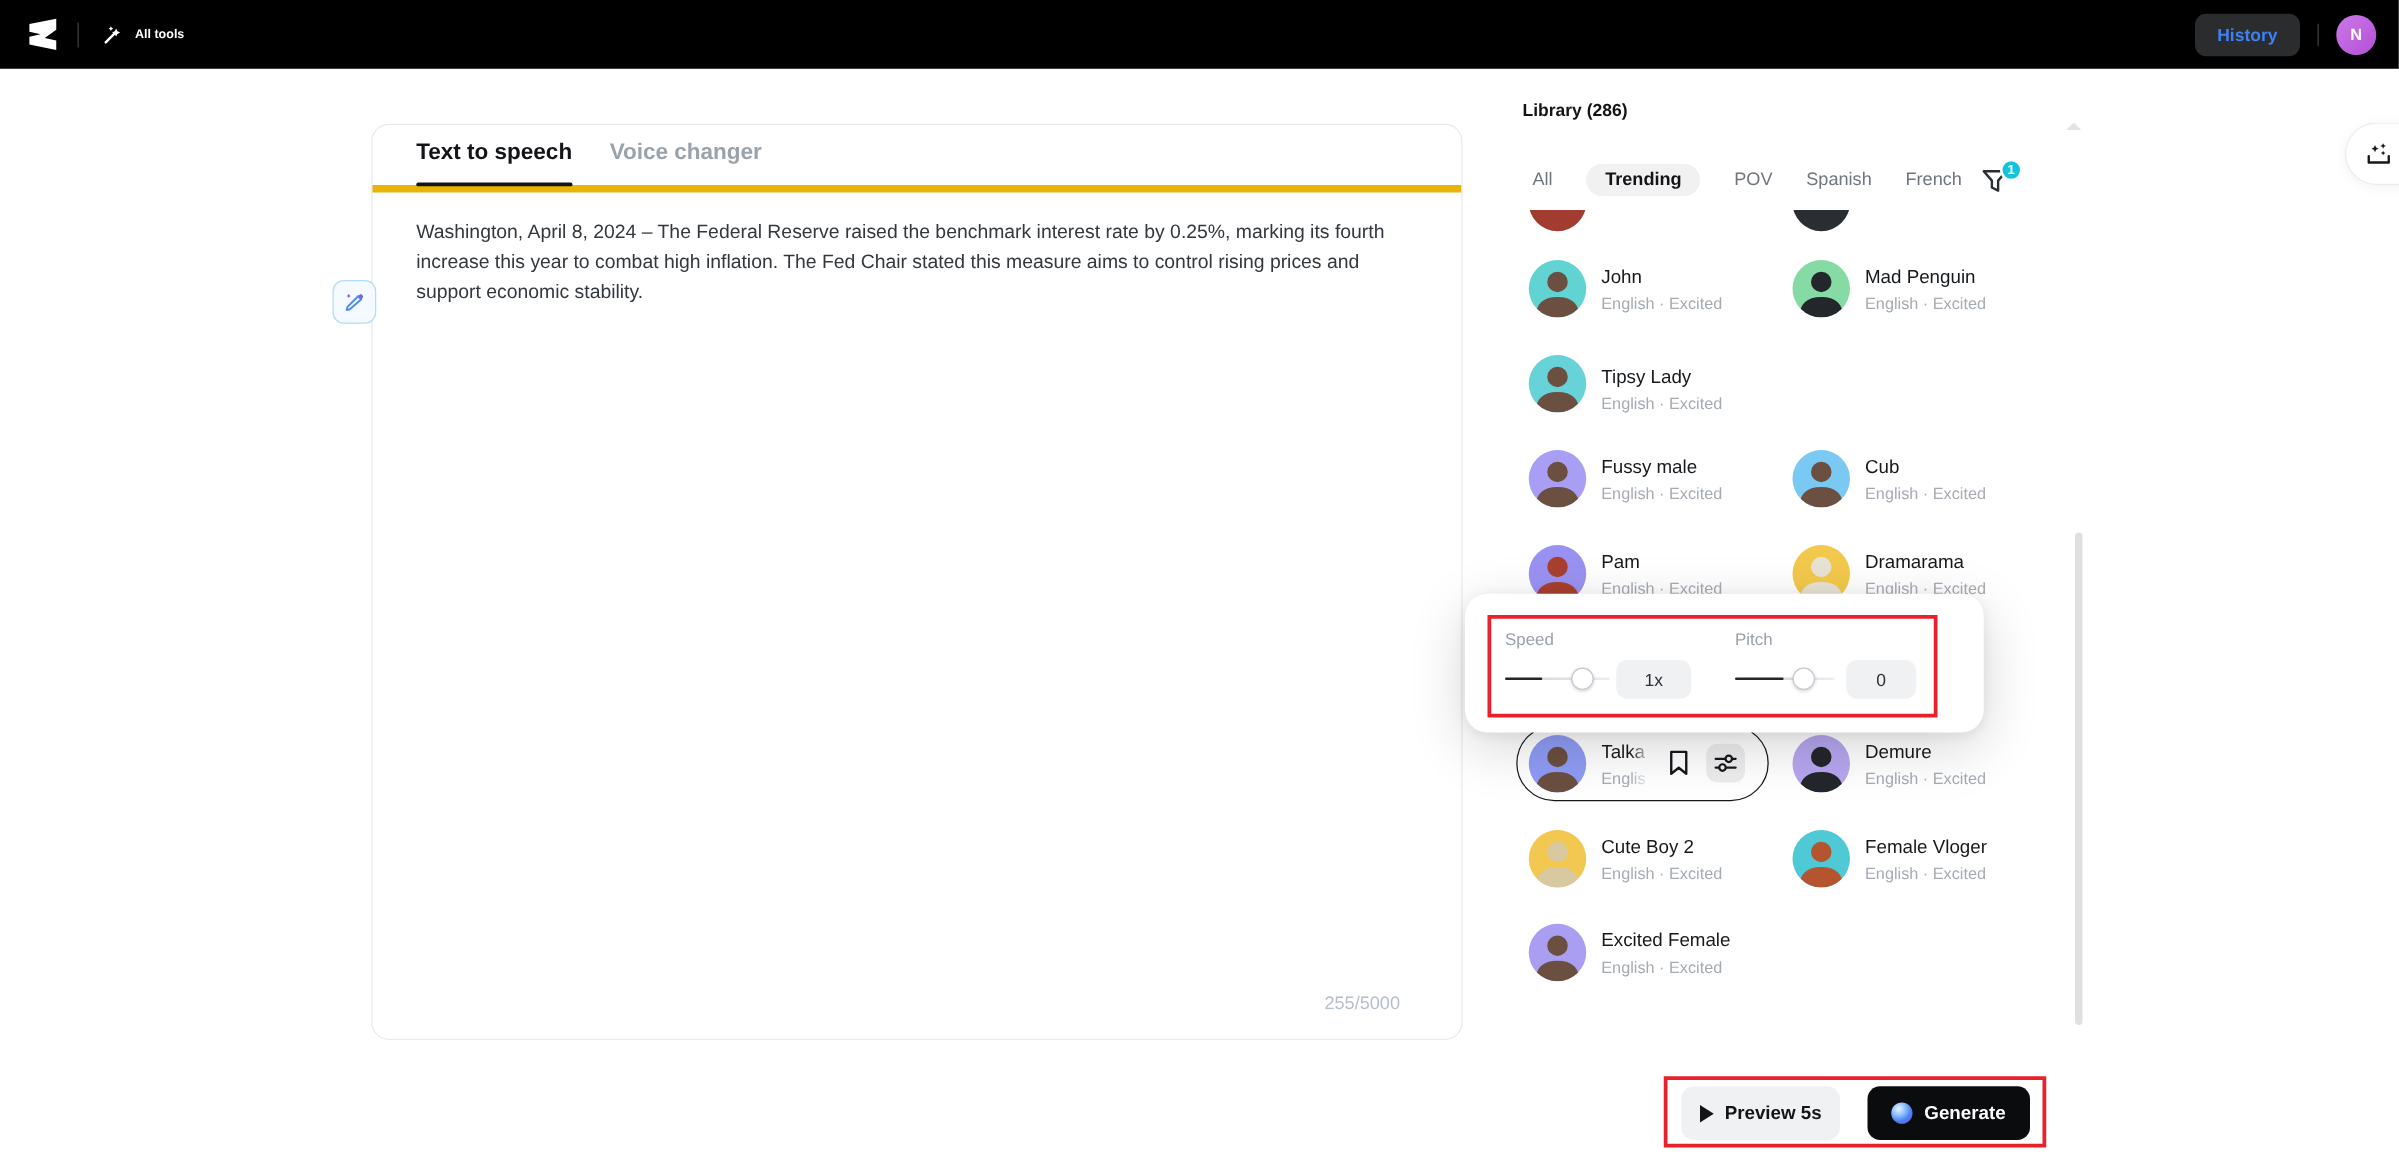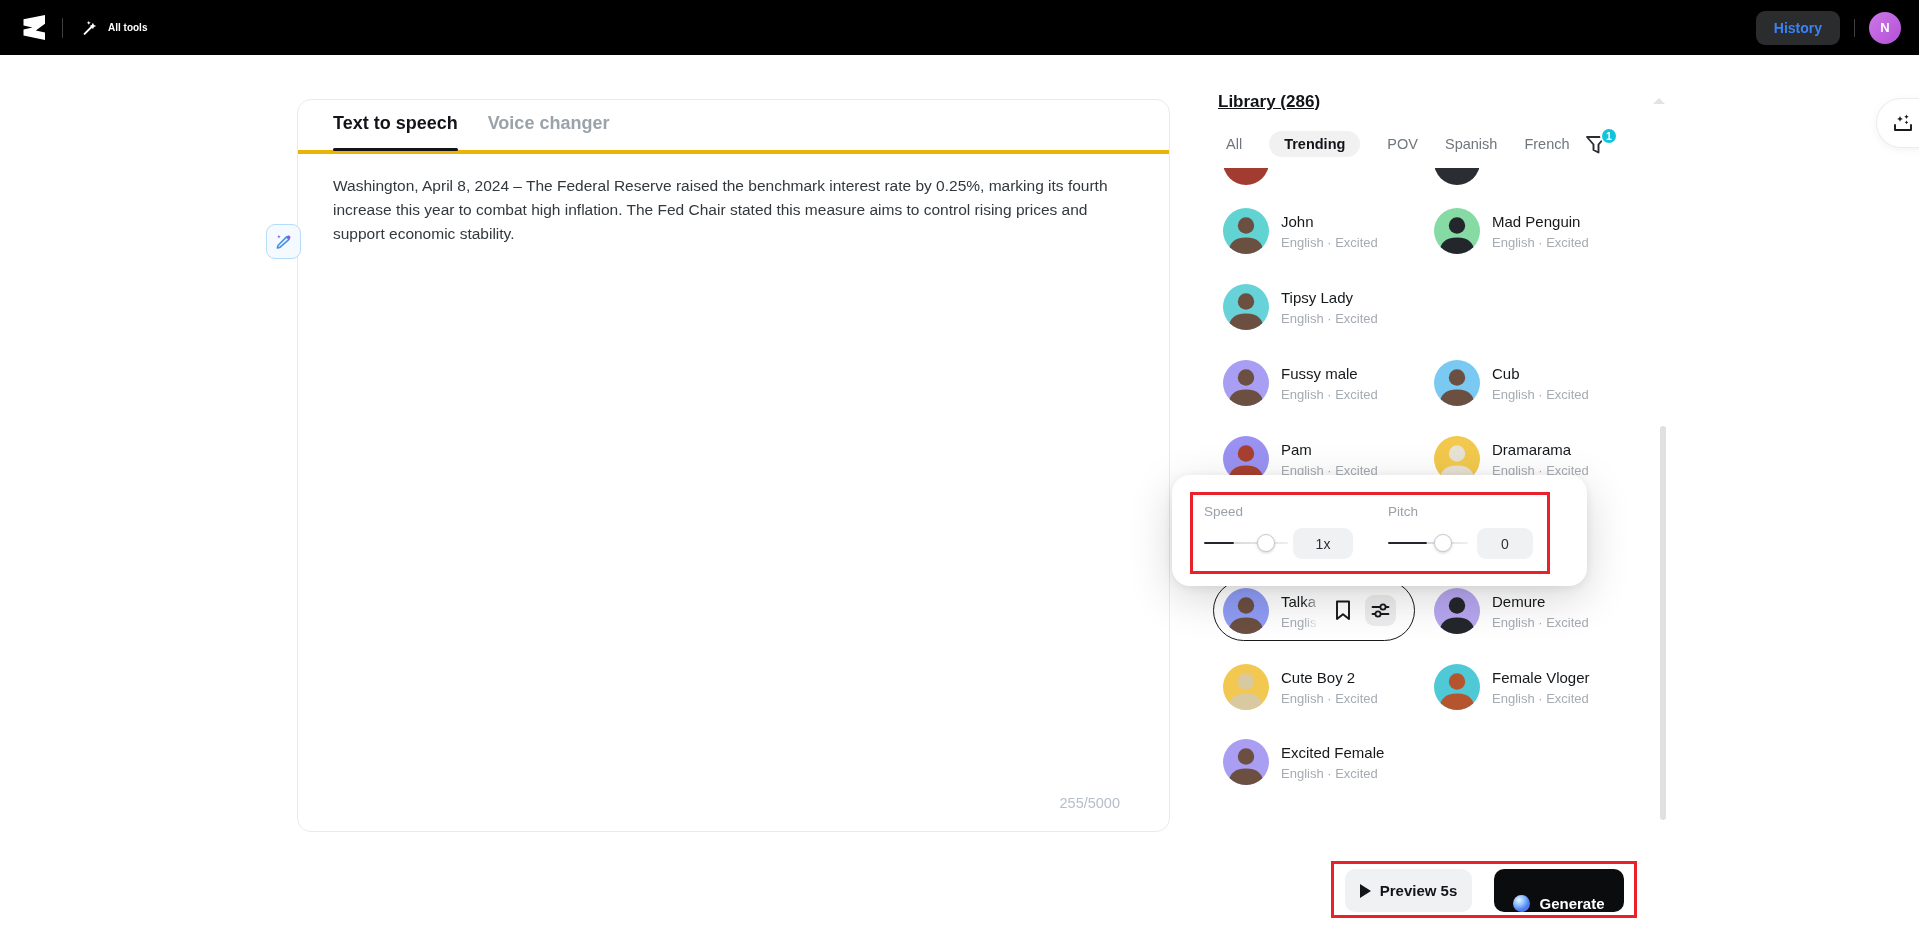--- a/index.html
+++ b/index.html
@@ -15,35 +15,35 @@
   .tb-right { margin-left:auto; display:flex; align-items:center; margin-right:18px; }
   .history-btn { background:#2b2c2e; color:#3b82f6; font-size:14px; font-weight:700;
     border:none; border-radius:9px; padding:9px 18px; cursor:pointer; }
   .tb-divider2 { width:1px; height:18px; background:#3d3f42; margin:0 14px; }
   .avatar-n { width:32px; height:32px; border-radius:50%; background:linear-gradient(135deg,#cb79e8,#b44fd6);
     color:#fff; font-size:13px; font-weight:700; display:flex; align-items:center; justify-content:center; cursor:pointer; }
 
   
   .panel { position:absolute; left:297px; top:99px; width:873px; height:733px;
     border:1px solid #e8eaec; border-radius:14px; background:#fff; }
-  .panel-header { position:relative; height:54px; border-bottom:4px solid #eab308;
+  .panel-header { position:relative; height:54px; border-bottom:6px solid #eab308;
     display:flex; align-items:flex-end; padding-left:35px; gap:30px; }
   .tab { position:relative; font-size:18px; font-weight:700; padding-bottom:16px; cursor:pointer; }
   .tab.active { color:#121417; }
   .tab.active::after { content:""; position:absolute; left:0; right:0; bottom:-1px; height:3px; background:#121417; border-radius:2px; }
   .tab.inactive { color:#9aa2aa; }
   .tts-text { position:absolute; left:35px; top:74px; width:805px; font-size:15.5px; line-height:24px;
     color:#33383d; cursor:text; }
   .char-counter { position:absolute; right:49px; bottom:20px; font-size:14.5px; color:#b6bec9; }
   .edit-fab { position:absolute; left:266px; top:224px; width:35px; height:35px; border-radius:9px;
     background:#f4faff; border:1.5px solid #b5dcf8; display:flex; align-items:center; justify-content:center;
     cursor:pointer; z-index:10; }
 
   
-  .lib-title { position:absolute; left:1218px; top:92px; font-size:17px; font-weight:700; color:#121417;text-decoration:underline; }
+  .lib-title { position:absolute; left:1218px; top:80px; font-size:14px; font-weight:700; color:#121417; }
   .chips { position:absolute; left:1226px; top:131px; display:flex; align-items:center; gap:27px; }
   .chip { font-size:14.5px; color:#70767d; cursor:pointer; padding:5px 0; }
   .chip.active { background:#f1f1f2; color:#121417; font-weight:700; padding:5px 15px; border-radius:15px; }
   .funnel-btn { position:absolute; left:1584px; top:133px; width:26px; height:26px; cursor:pointer; }
   .filter-badge { position:absolute; left:1600px; top:127px; width:18px; height:18px; border-radius:50%;
     background:#12c4d9; border:2px solid #fff; color:#fff; font-size:10.5px; font-weight:700;
     display:flex; align-items:center; justify-content:center; z-index:3; }
   .scrolltop-hint { position:absolute; left:1653px; top:98px; width:0; height:0;
     border-left:6px solid transparent; border-right:6px solid transparent; border-bottom:6px solid #d4d7da; opacity:.7; }
 
@@ -183,21 +183,21 @@
         <svg width="46" height="46" viewBox="0 0 46 46">
           <circle cx="23" cy="17.5" r="8.2" fill="#23272b"></circle>
           <path d="M5.5 46 Q5.5 29.5 23 29.5 Q40.5 29.5 40.5 46 Z" fill="#23272b"></path>
         </svg>
       </div>
       <div>
         <div class="v-name">Mad Penguin</div>
         <div class="v-sub">English · Excited</div>
       </div>
     </div>
-    <div class="voice-row" style="left: 27px; top: 116px;">
+    <div class="voice-row" style="left: 27px; top: 116px; align-items: flex-end;">
       <div class="v-avatar" style="background: rgb(103, 210, 216);">
         <svg width="46" height="46" viewBox="0 0 46 46">
           <circle cx="23" cy="17.5" r="8.2" fill="#6b4f41"></circle>
           <path d="M5.5 46 Q5.5 29.5 23 29.5 Q40.5 29.5 40.5 46 Z" fill="#6b4f41"></path>
         </svg>
       </div>
       <div>
         <div class="v-name">Tipsy Lady</div>
         <div class="v-sub">English · Excited</div>
       </div>
@@ -347,21 +347,21 @@
     <div class="sl-track-light" style="left:39px; width:41px;"></div>
     <div class="sl-handle" style="left:46px;"></div>
   </div>
   <div class="pp-valuebox" style="left:305px; top:53px; width:56px;">0</div>
 </div>
 
 <button class="preview-btn">
   <span class="play-tri"></span>
   <span>Preview 5s</span>
 </button>
-<button class="generate-btn" style="background: rgb(11, 12, 14); align-items: flex-end;">
+<button class="generate-btn" style="background: rgb(11, 12, 14);">
   <span class="orb"></span>
   <span>Generate</span>
 </button>
 
 <div class="anno anno-sliders" style="border-color: rgb(232, 33, 43);"></div>
 <div class="anno anno-actions" style="border-color: rgb(232, 33, 43);"></div>
 
 <div class="results-pill">
   <svg width="22" height="22" viewBox="0 0 22 22" style="margin-left:15px;">
     <path d="M3 13 V18 H19 V13" fill="none" stroke="#16181c" stroke-width="1.9" stroke-linecap="round" stroke-linejoin="round"></path>

